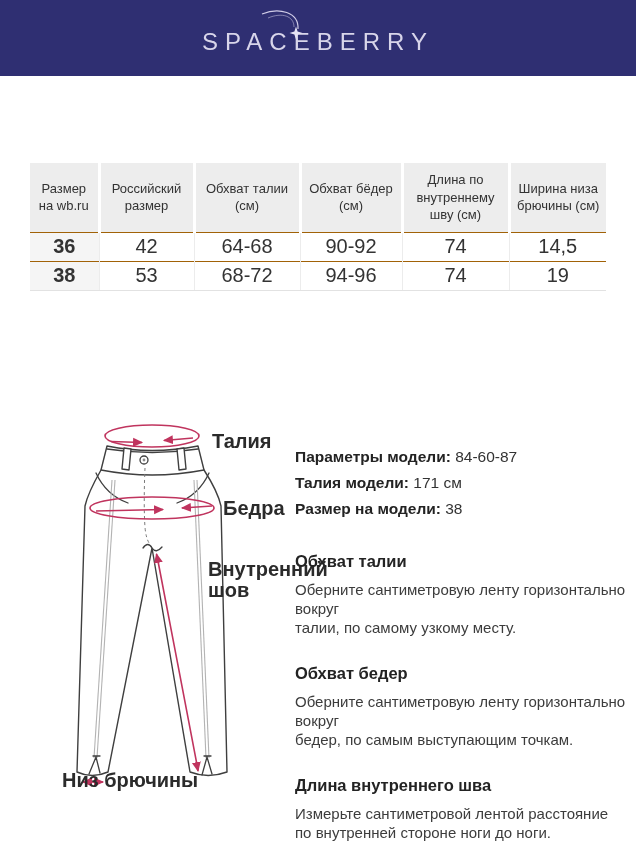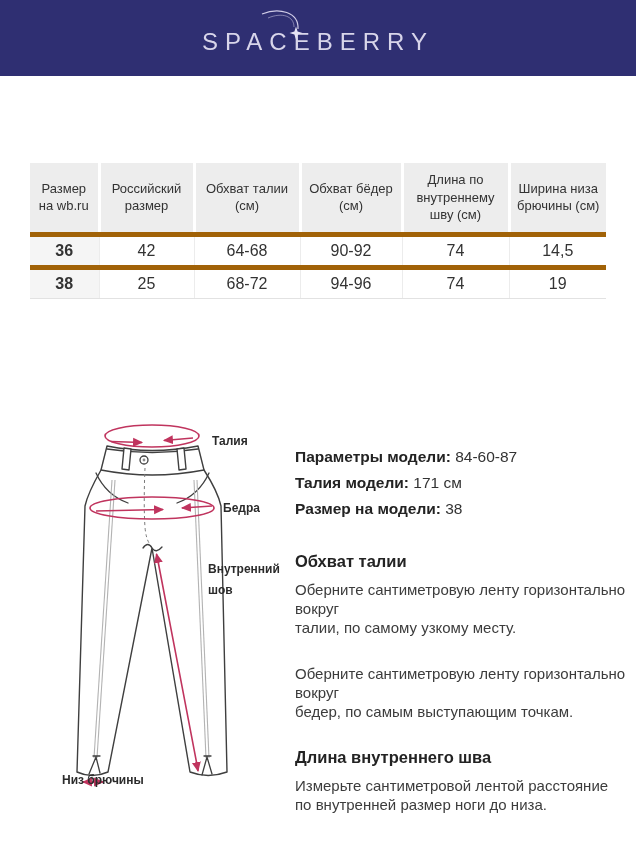--- a/index.html
+++ b/index.html
@@ -22,30 +22,30 @@
     position:absolute;left:30px;top:163px;width:576px;
     border-collapse:collapse;table-layout:fixed;
     font-size:13px;color:#333;
   }
   .size-table th{
     background:#ededed;font-weight:400;padding:8px 6px;height:39px;
     border-left:3px solid #ffffff;line-height:1.35;vertical-align:middle;
   }
   .size-table th:first-child{border-left:none;}
   .size-table td{
-    background:#fff;text-align:center;height:26px;font-size:16px;
-    border-top:5px solid #a16207;border-left:1px solid #ececec;
+    background:#fff;text-align:center;height:26px;font-size:20px;
+    border-top:1px solid #a16207;border-left:1px solid #ececec;
     vertical-align:middle;
   }
   .size-table td:first-child{background:#f5f5f5;font-weight:700;border-left:none;}
   .size-table tbody tr:last-child td{border-bottom:1px solid #e2e2e2;}
   
   .pants-svg{position:absolute;left:0;top:420px;}
   .diagram-label{
-    position:absolute;font-size:12px;font-weight:700;color:#2b2b2b;
+    position:absolute;font-size:20px;font-weight:700;color:#2b2b2b;
     white-space:pre-line;line-height:21px;
   }
   .lbl-waist{left:212px;top:431px;}
   .lbl-hips{left:223px;top:498px;}
   .lbl-inseam{left:208px;top:559px;width:100px;}
   .lbl-hem{left:62px;top:770px;}
   
   .info-col{position:absolute;left:295px;top:444px;width:335px;}
   .model-params{margin:0 0 30px 0;}
   .param-line{font-size:15.5px;line-height:26px;}
@@ -101,21 +101,21 @@
       <tr>
         <td>36</td>
         <td>42</td>
         <td>64-68</td>
         <td>90-92</td>
         <td>74</td>
         <td>14,5</td>
       </tr>
       <tr>
         <td>38</td>
-        <td>25</td>
+        <td>53</td>
         <td>68-72</td>
         <td>94-96</td>
         <td>74</td>
         <td>19</td>
       </tr>
     </tbody>
   </table>
 
   <svg class="pants-svg" width="290" height="400" viewBox="0 0 290 400">
     <defs>
@@ -189,23 +189,24 @@
         <span class="param-value">38</span>
       </div>
     </div>
 
     <div class="guide-section">
       <h3 class="guide-title">Обхват талии</h3>
       <p class="guide-text">Оберните сантиметровую ленту горизонтально вокруг
 талии, по самому узкому месту.</p>
     </div>
     <div class="guide-section">
+      <h3 class="guide-title">Обхват бедер</h3>
       <p class="guide-text">Оберните сантиметровую ленту горизонтально вокруг
 бедер, по самым выступающим точкам.</p>
     </div>
     <div class="guide-section">
       <h3 class="guide-title">Длина внутреннего шва</h3>
       <p class="guide-text">Измерьте сантиметровой лентой расстояние
-по внутренней размер ноги до низа.</p>
+по внутренней стороне ноги до ноги.</p>
     </div>
   </div>
 
 </div>
 
 </body></html>

